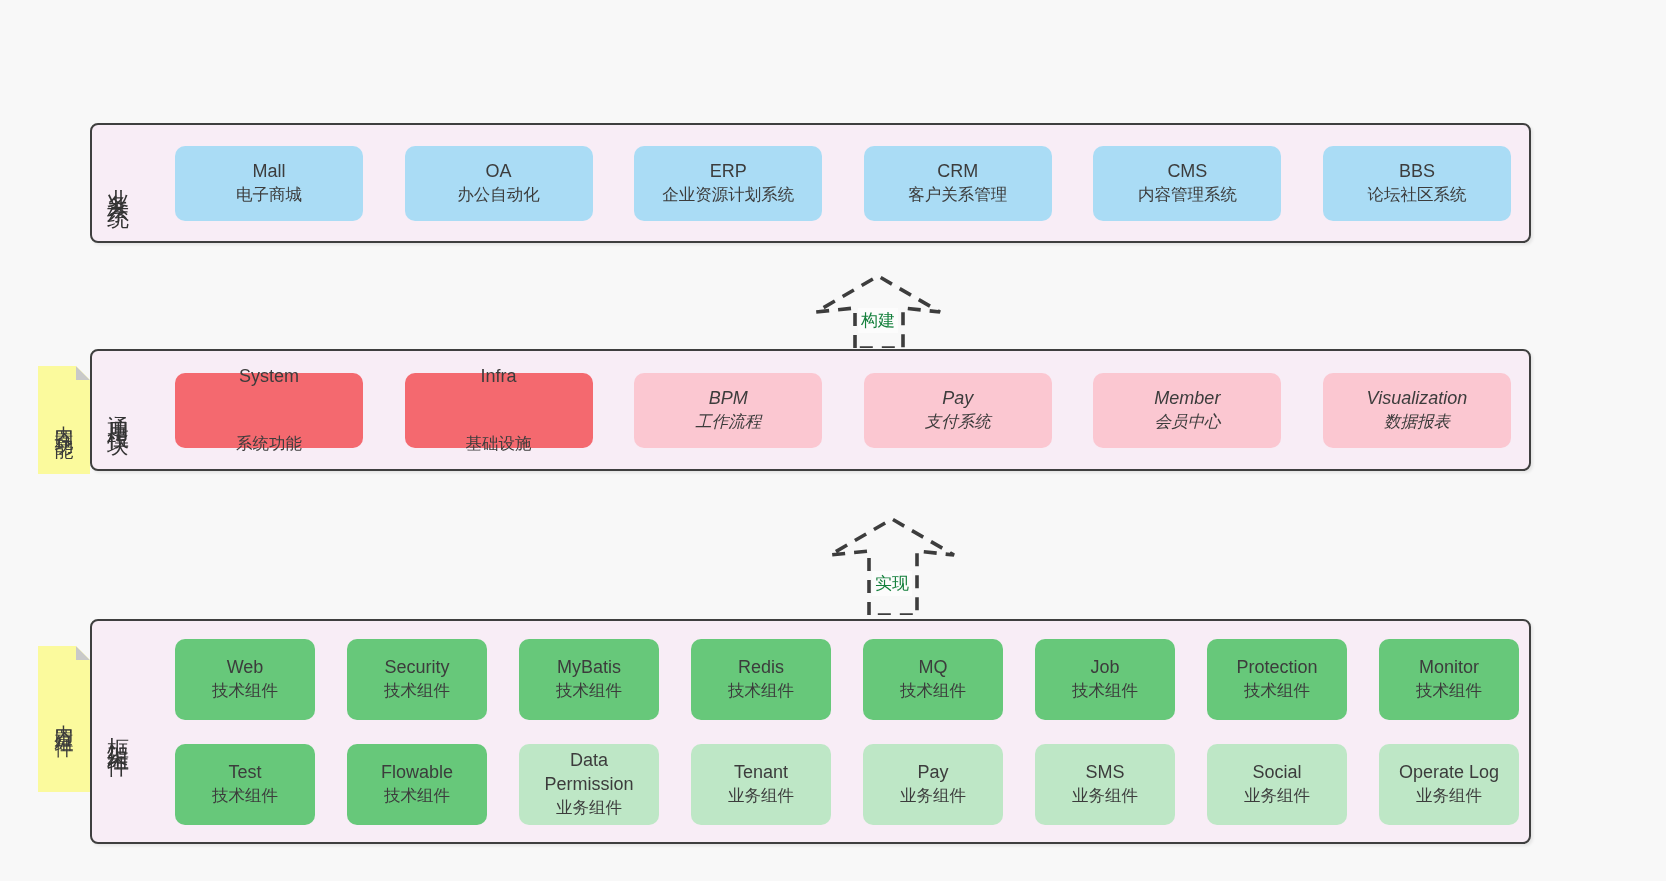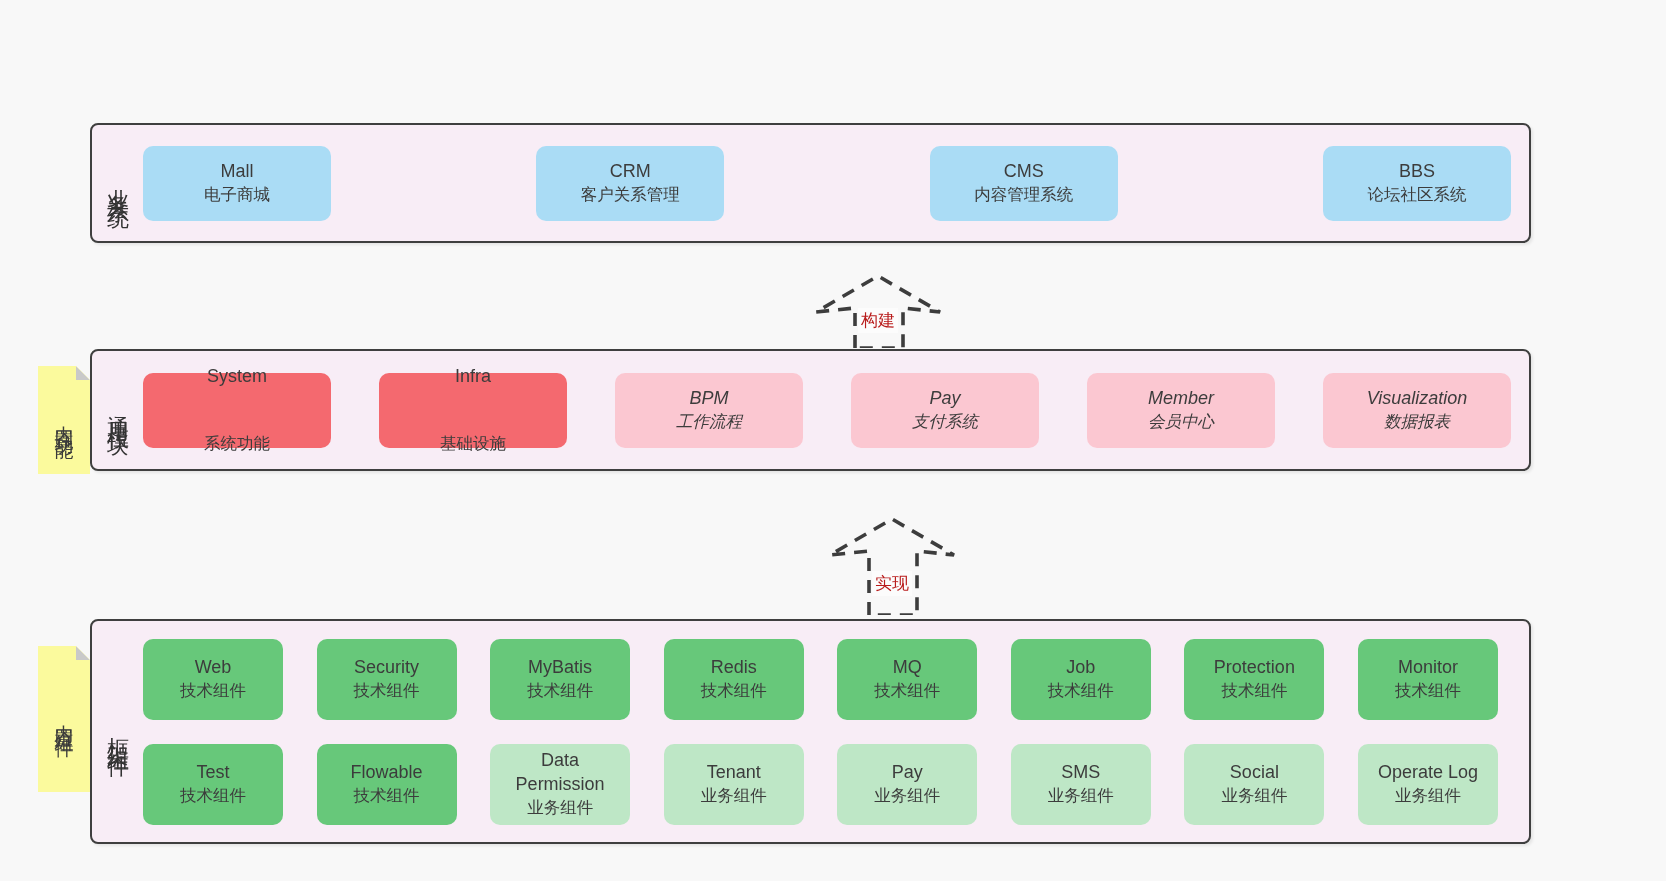--- a/index.html
+++ b/index.html
@@ -66,20 +66,21 @@
     display:flex;
     flex-direction:column;
     justify-content:center;
     align-items:center;
     text-align:center;
     border-radius:10px;
     box-sizing:border-box;
     padding:8px 12px;
     color:#3c3c3c;
     flex:none;
+    margin-left:32px;
   }
   .wide { width:188px; height:75px; }
   .cell { width:140px; height:81px; }
   .box-title { font-size:18px; line-height:1.35; }
   .box-sub   { font-size:16.5px; line-height:1.45; }
 
   .blue        { background:#aadcf5; }
   .red         { background:#f4696f;gap:44px; }
   .pink        { background:#fbc7d1;font-style:italic; }
   .green       { background:#67c87a; }
@@ -118,38 +119,46 @@
   .arrow { position:absolute; z-index:0; }
   .arrow1 { left:808px; top:272px; width:140px; height:76px; }
   .arrow2 { left:822px; top:515px; width:140px; height:100px; }
   .arrow svg { display:block; width:100%; height:100%; }
   .arrow-label {
     position:absolute;
     left:50%;
     transform:translateX(-50%);
     background:#fcfcfc;
     font-size:17px;
-    color:#b91c1c;
+    color:#15803d;
     padding:1px 3px;
     white-space:nowrap;
   }
   .arrow1 .arrow-label { top:36px; }
   .arrow2 .arrow-label { top:56px; }
 </style>
 </head>
 <body>
 
 <div class="canvas">
 
   <section class="band band1">
     <div class="band-label">业务系统</div>
     <div class="row">
       <div class="box wide blue">
         <div class="box-title">Mall</div>
         <div class="box-sub">电子商城</div>
+      </div>
+      <div class="box wide blue">
+        <div class="box-title">OA</div>
+        <div class="box-sub">办公自动化</div>
+      </div>
+      <div class="box wide blue">
+        <div class="box-title">ERP</div>
+        <div class="box-sub">企业资源计划系统</div>
       </div>
       <div class="box wide blue">
         <div class="box-title">CRM</div>
         <div class="box-sub">客户关系管理</div>
       </div>
       <div class="box wide blue">
         <div class="box-title">CMS</div>
         <div class="box-sub">内容管理系统</div>
       </div>
       <div class="box wide blue">

